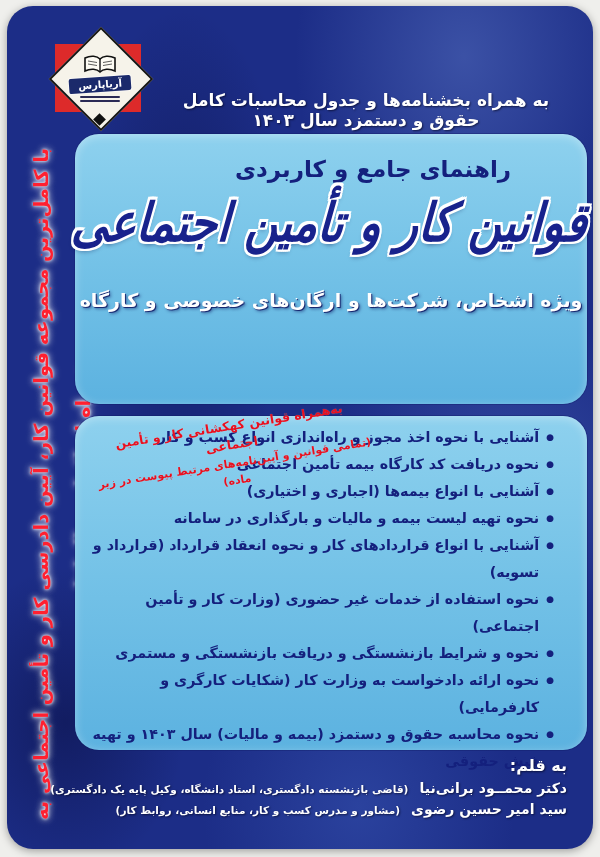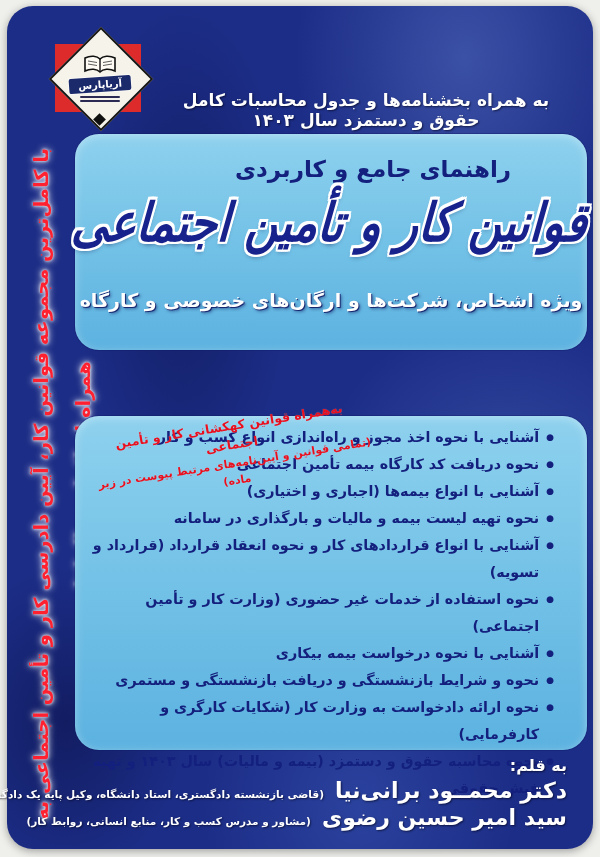--- a/index.html
+++ b/index.html
@@ -55,21 +55,21 @@
     color:#ff2030;font-weight:bold;font-size:19.5px;line-height:42px;
     text-shadow:0 0 3px #fff,0 0 6px rgba(255,255,255,.85),0 0 10px rgba(255,255,255,.5);
     letter-spacing:.5px;
   }
   
   .panel{
     position:absolute;left:68px;width:512px;border-radius:24px;
     background:linear-gradient(180deg,#8ed1ee 0%,#74c2e7 48%,#5cb2e0 100%);
     box-shadow:0 0 0 1px rgba(15,25,100,.35), inset 0 2px 10px rgba(255,255,255,.35);
   }
-  .title-panel{top:128px;height:216px;}
+  .title-panel{top:128px;height:270px;}
   .contents-panel{top:410px;height:334px;}
   .kicker{
     margin:22px 0 0 0;text-align:center;transform:translateX(42px);
     color:#14207d;font-size:23px;font-weight:bold;direction:rtl;
   }
   .main-title{
     margin:14px 0 0 0;text-align:center;direction:rtl;
     color:#18228c;font-size:45px;font-weight:bold;font-style:italic;
     transform:skewX(-4deg) scaleY(1.18);
     text-shadow:
@@ -108,21 +108,21 @@
     flex:0 0 auto;margin-left:7px;font-size:9px;line-height:27px;color:#14207d;
   }
   .contents-list li .bullet::before{content:"●";}
   
   .authors{
     position:absolute;right:26px;top:750px;direction:rtl;text-align:right;color:#fff;
     text-shadow:1px 1px 2px rgba(0,0,20,.6);
   }
   .authors .label{font-size:16px;font-weight:bold;margin-bottom:3px;}
   .authors .row{margin-bottom:2px;white-space:nowrap;}
-  .authors .name{font-size:22px;font-weight:bold;letter-spacing:.3px;}
+  .authors .name{font-size:14px;font-weight:bold;letter-spacing:.3px;}
   .authors .role{font-size:10.5px;font-weight:bold;margin-right:6px;}
 </style>
 </head>
 <body>
 
 <div class="cover">
 
   <div class="logo-wrap">
     <div class="logo-tip top"></div>
     <div class="logo-red"></div>
@@ -180,24 +180,20 @@
       <li>
           <span class="bullet"></span>
           <span>آشنایی با انواع قراردادهای کار و نحوه انعقاد قرارداد (قرارداد و تسویه)</span>
         </li>
       <li>
           <span class="bullet"></span>
           <span>نحوه استفاده از خدمات غیر حضوری (وزارت کار و تأمین اجتماعی)</span>
         </li>
       <li>
           <span class="bullet"></span>
-          <span>آشنایی با نحوه درخواست بیمه بیکاری</span>
-        </li>
-      <li>
-          <span class="bullet"></span>
           <span>نحوه و شرایط بازنشستگی و دریافت بازنشستگی و مستمری</span>
         </li>
       <li>
           <span class="bullet"></span>
           <span>نحوه ارائه دادخواست به وزارت کار (شکایات کارگری و کارفرمایی)</span>
         </li>
       <li>
           <span class="bullet"></span>
           <span>نحوه محاسبه حقوق و دستمزد (بیمه و مالیات) سال ۱۴۰۳ و تهیه فیش حقوقی</span>
         </li>

